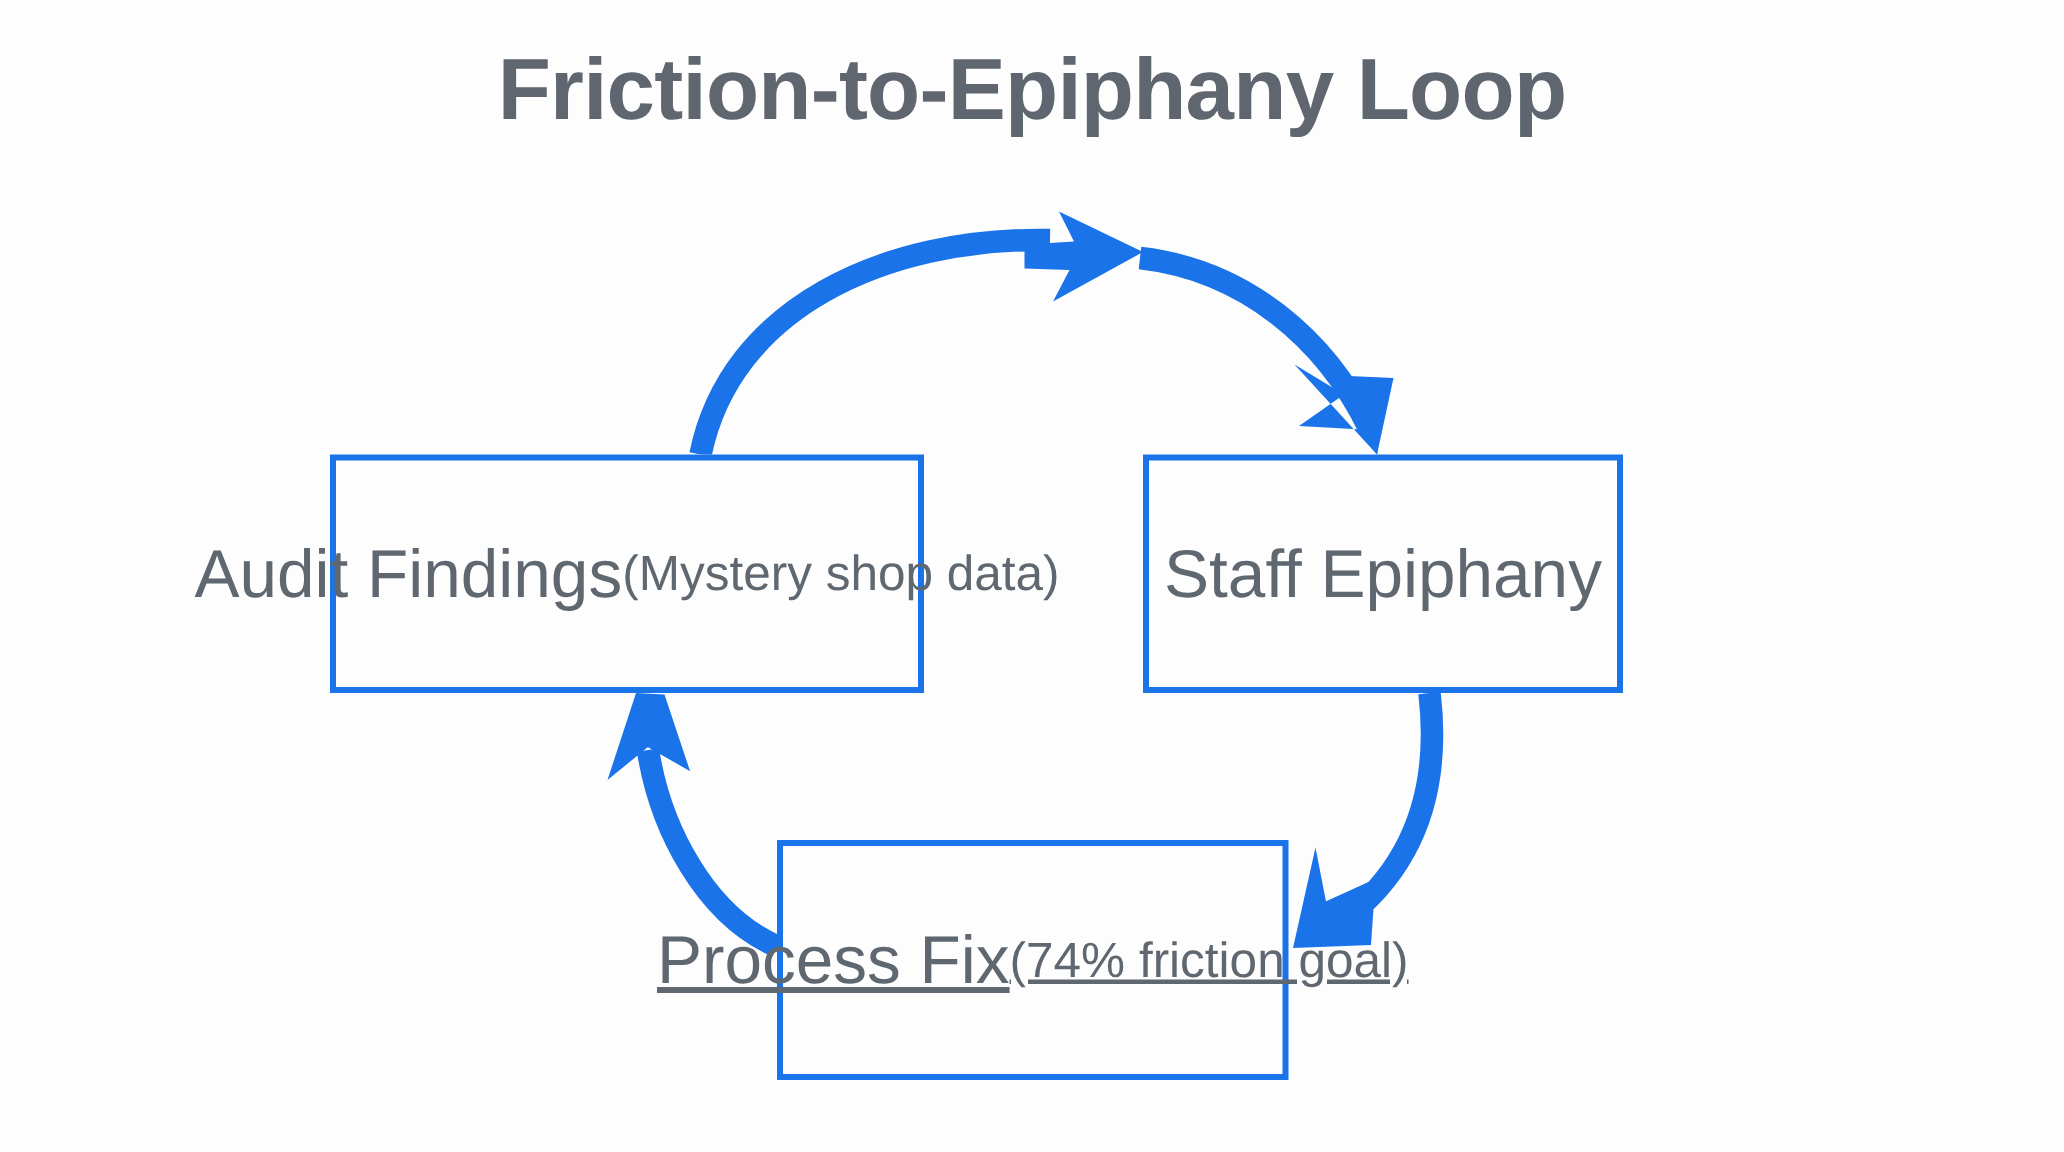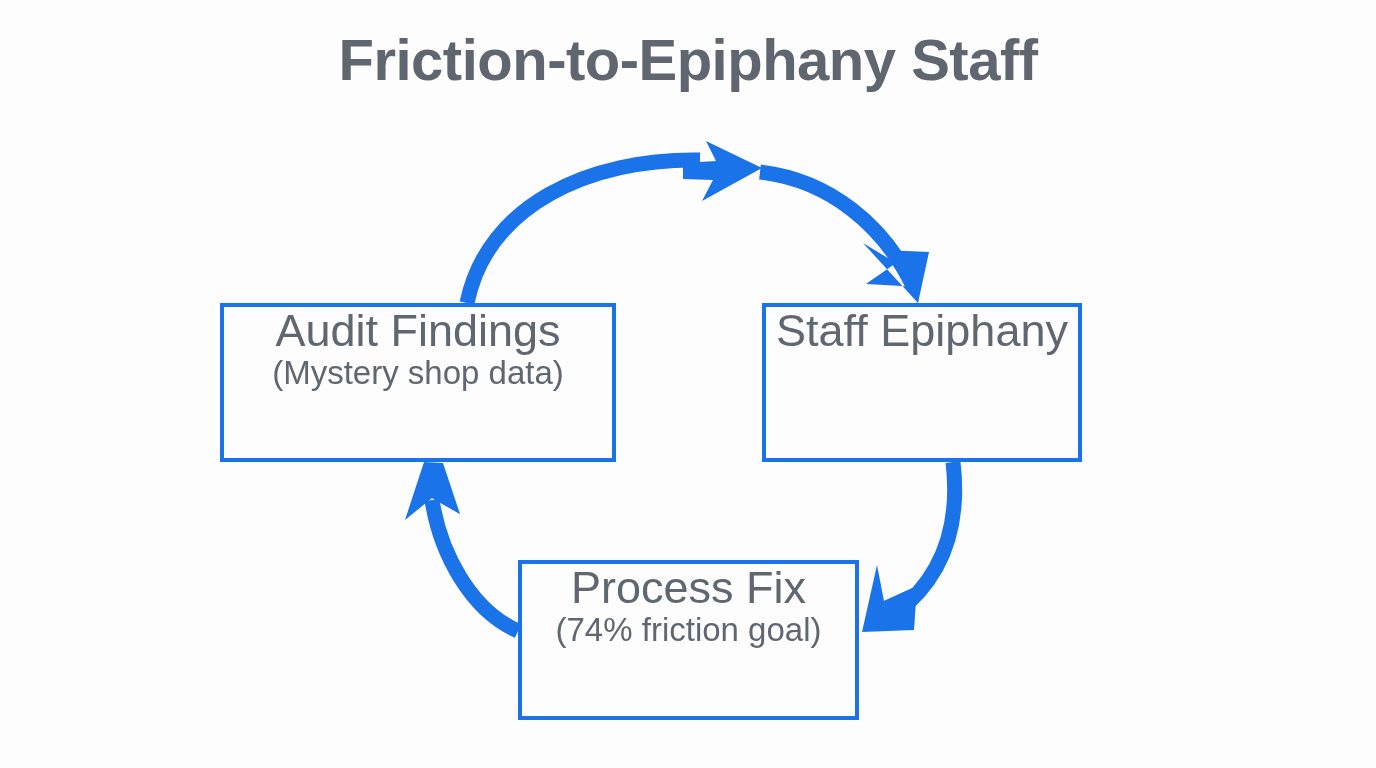--- a/index.html
+++ b/index.html
@@ -42,50 +42,50 @@
     height: 768px;
   }
 
   
   .node {
     position: absolute;
     box-sizing: border-box;
     border: 4px solid #1a73e8;
     background: #fdfdfd;
     display: flex;
-    flex-direction: column;
     align-items: center;
+    justify-content: center;
     color: #5f6770;
     z-index: 3;
   }
   .node-title {
     font-size: 45px;
     line-height: 1.06;
     font-weight: normal;
     color: #5f6770;
     white-space: nowrap;
   }
   .node-sub {
     font-size: 33px;
     line-height: 1.12;
     margin-top: 0;
     color: #5f6770;
     white-space: nowrap;
   }
 
   #node-audit    { left: 220px; top: 303px; width: 396px; height: 159px; }
   #node-epiphany { left: 762px; top: 303px; width: 320px; height: 159px; }
-  #node-process  { left: 518px; top: 560px; width: 341px; height: 160px; }
+  #node-process  { left: 518px; top: 560px; width: 341px; height: 160px; text-decoration: underline; }
 </style>
 </head>
 <body>
 
 <div id="canvas">
 
-  <div id="diagram-title">Friction-to-Epiphany Staff</div>
+  <div id="diagram-title">Friction-to-Epiphany Loop</div>
 
   <svg id="arrow-layer" viewBox="0 0 1376 768">
 
     <g>
       <path d="M 467 303
                C 487 205, 590 158, 700 160" fill="none" stroke="#1a73e8" stroke-width="15" stroke-linecap="butt"></path>
 
       <polygon points="762,168 706,141 716,161 683,163 683,179 713,180 702,201" fill="#1a73e8"></polygon>
       <path d="M 760 172
                C 830 180, 884 226, 913 286" fill="none" stroke="#1a73e8" stroke-width="15" stroke-linecap="butt"></path>

